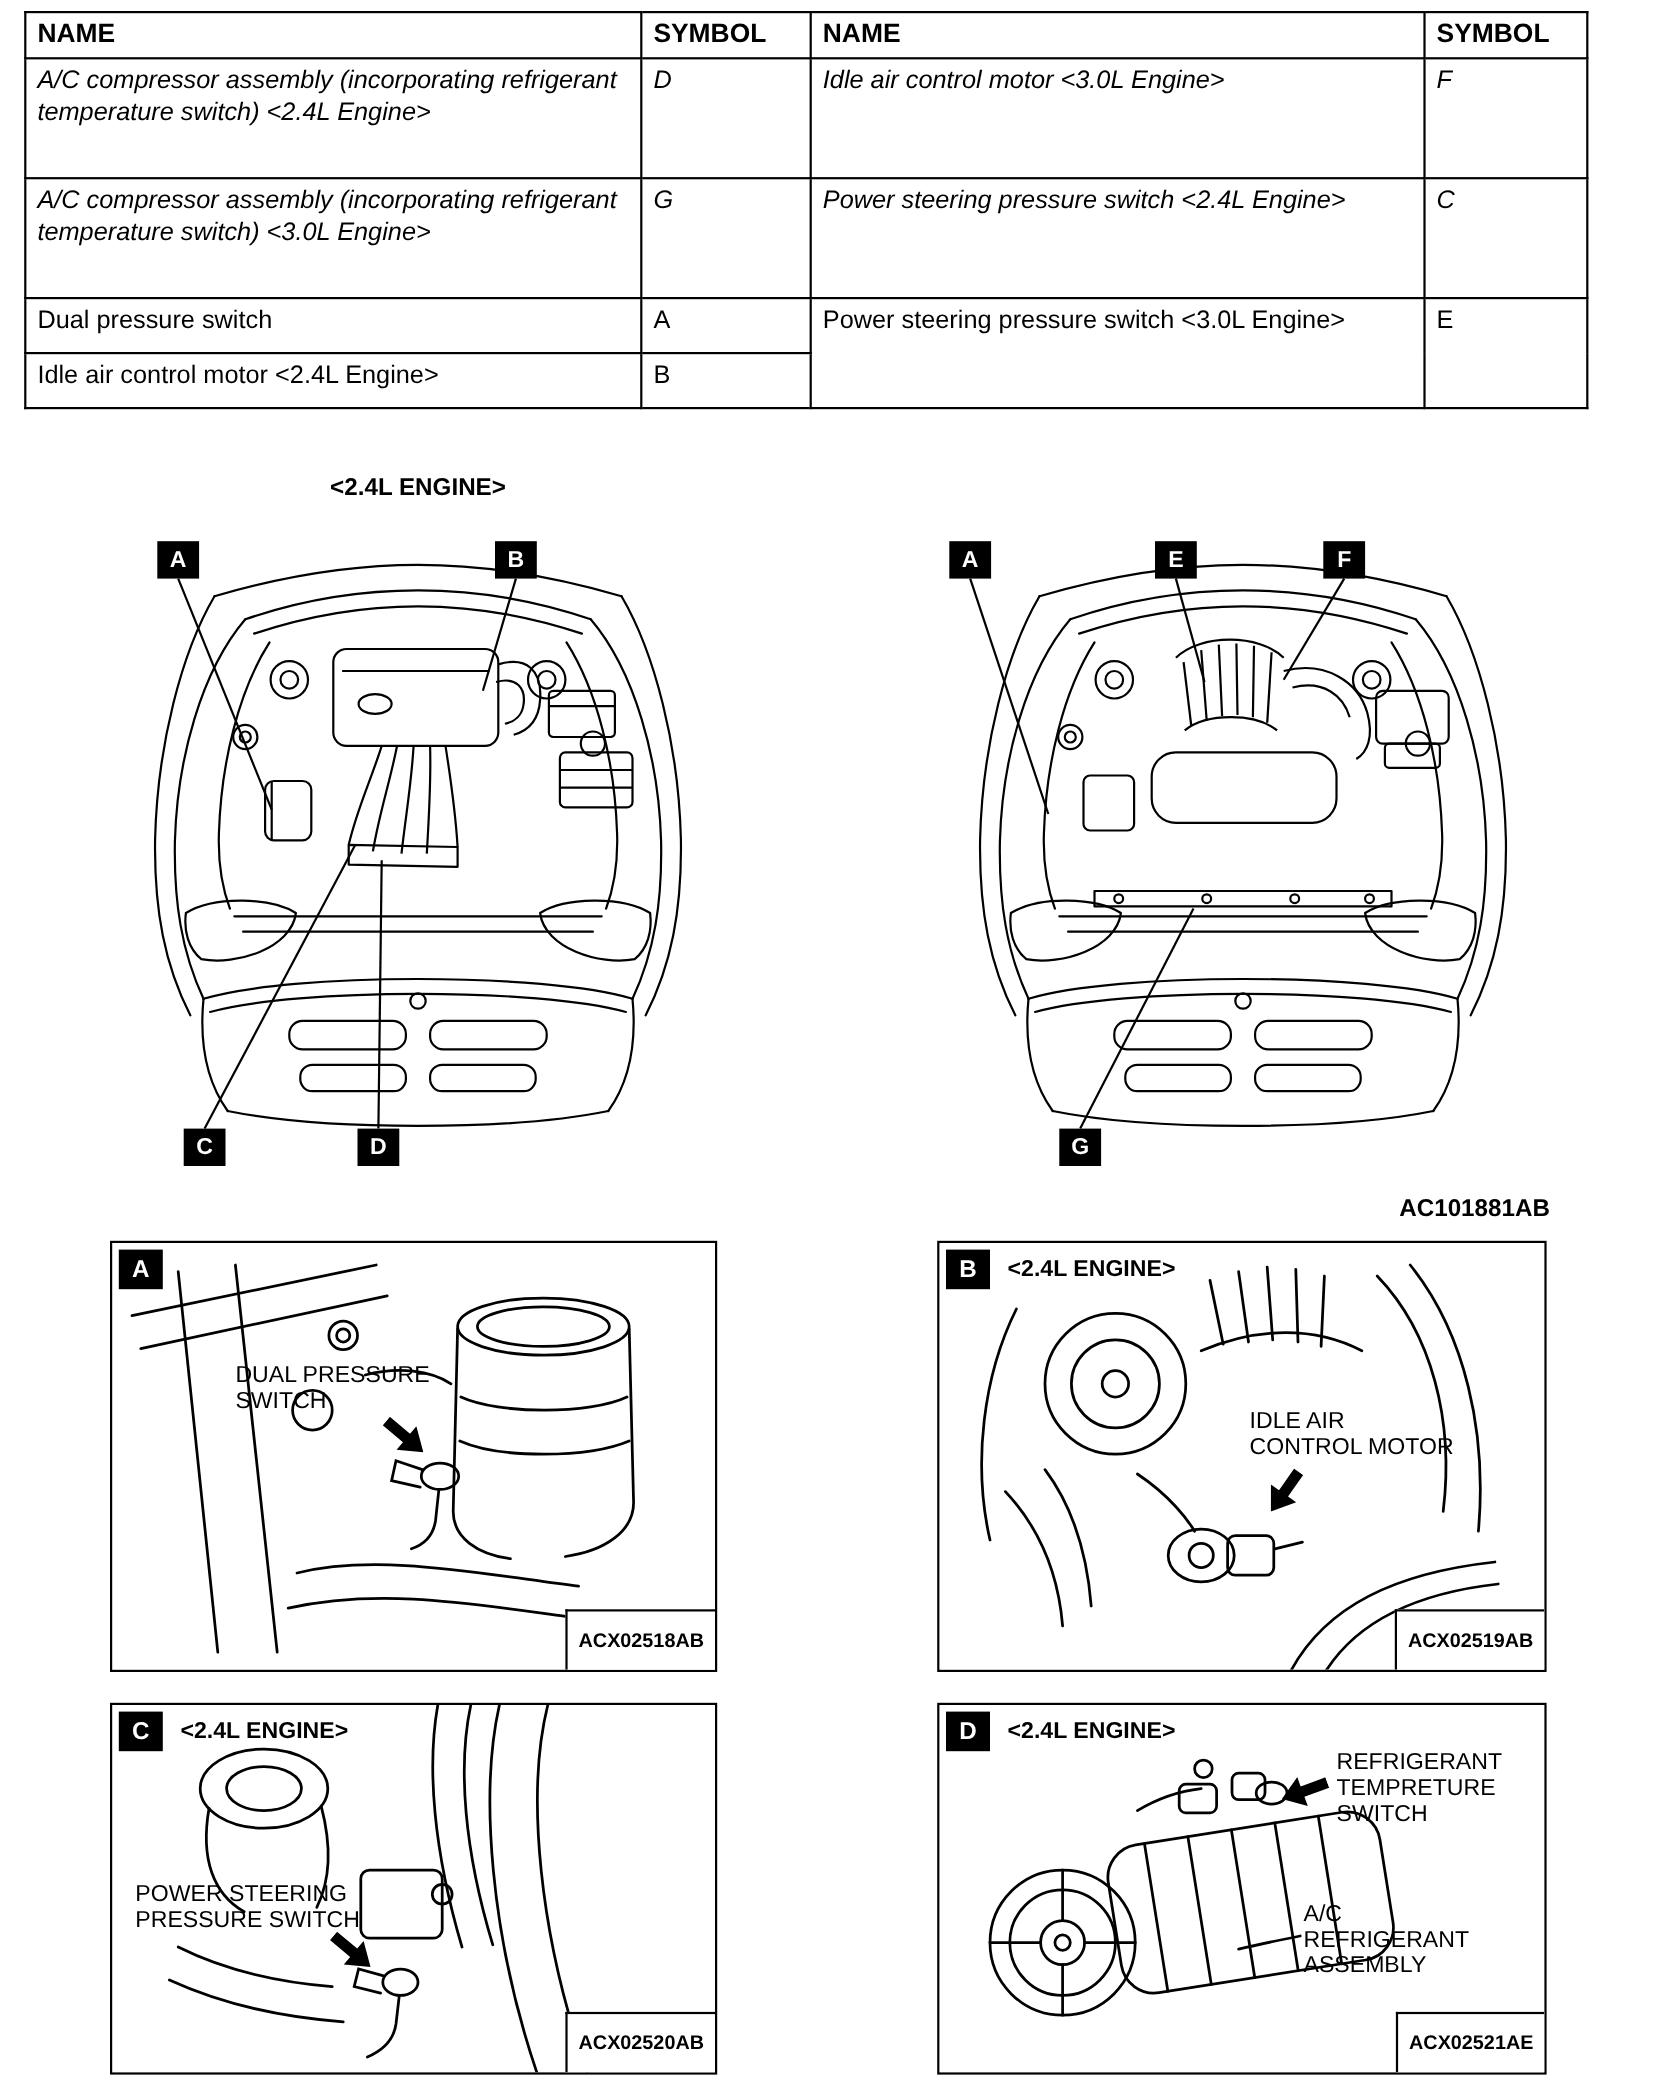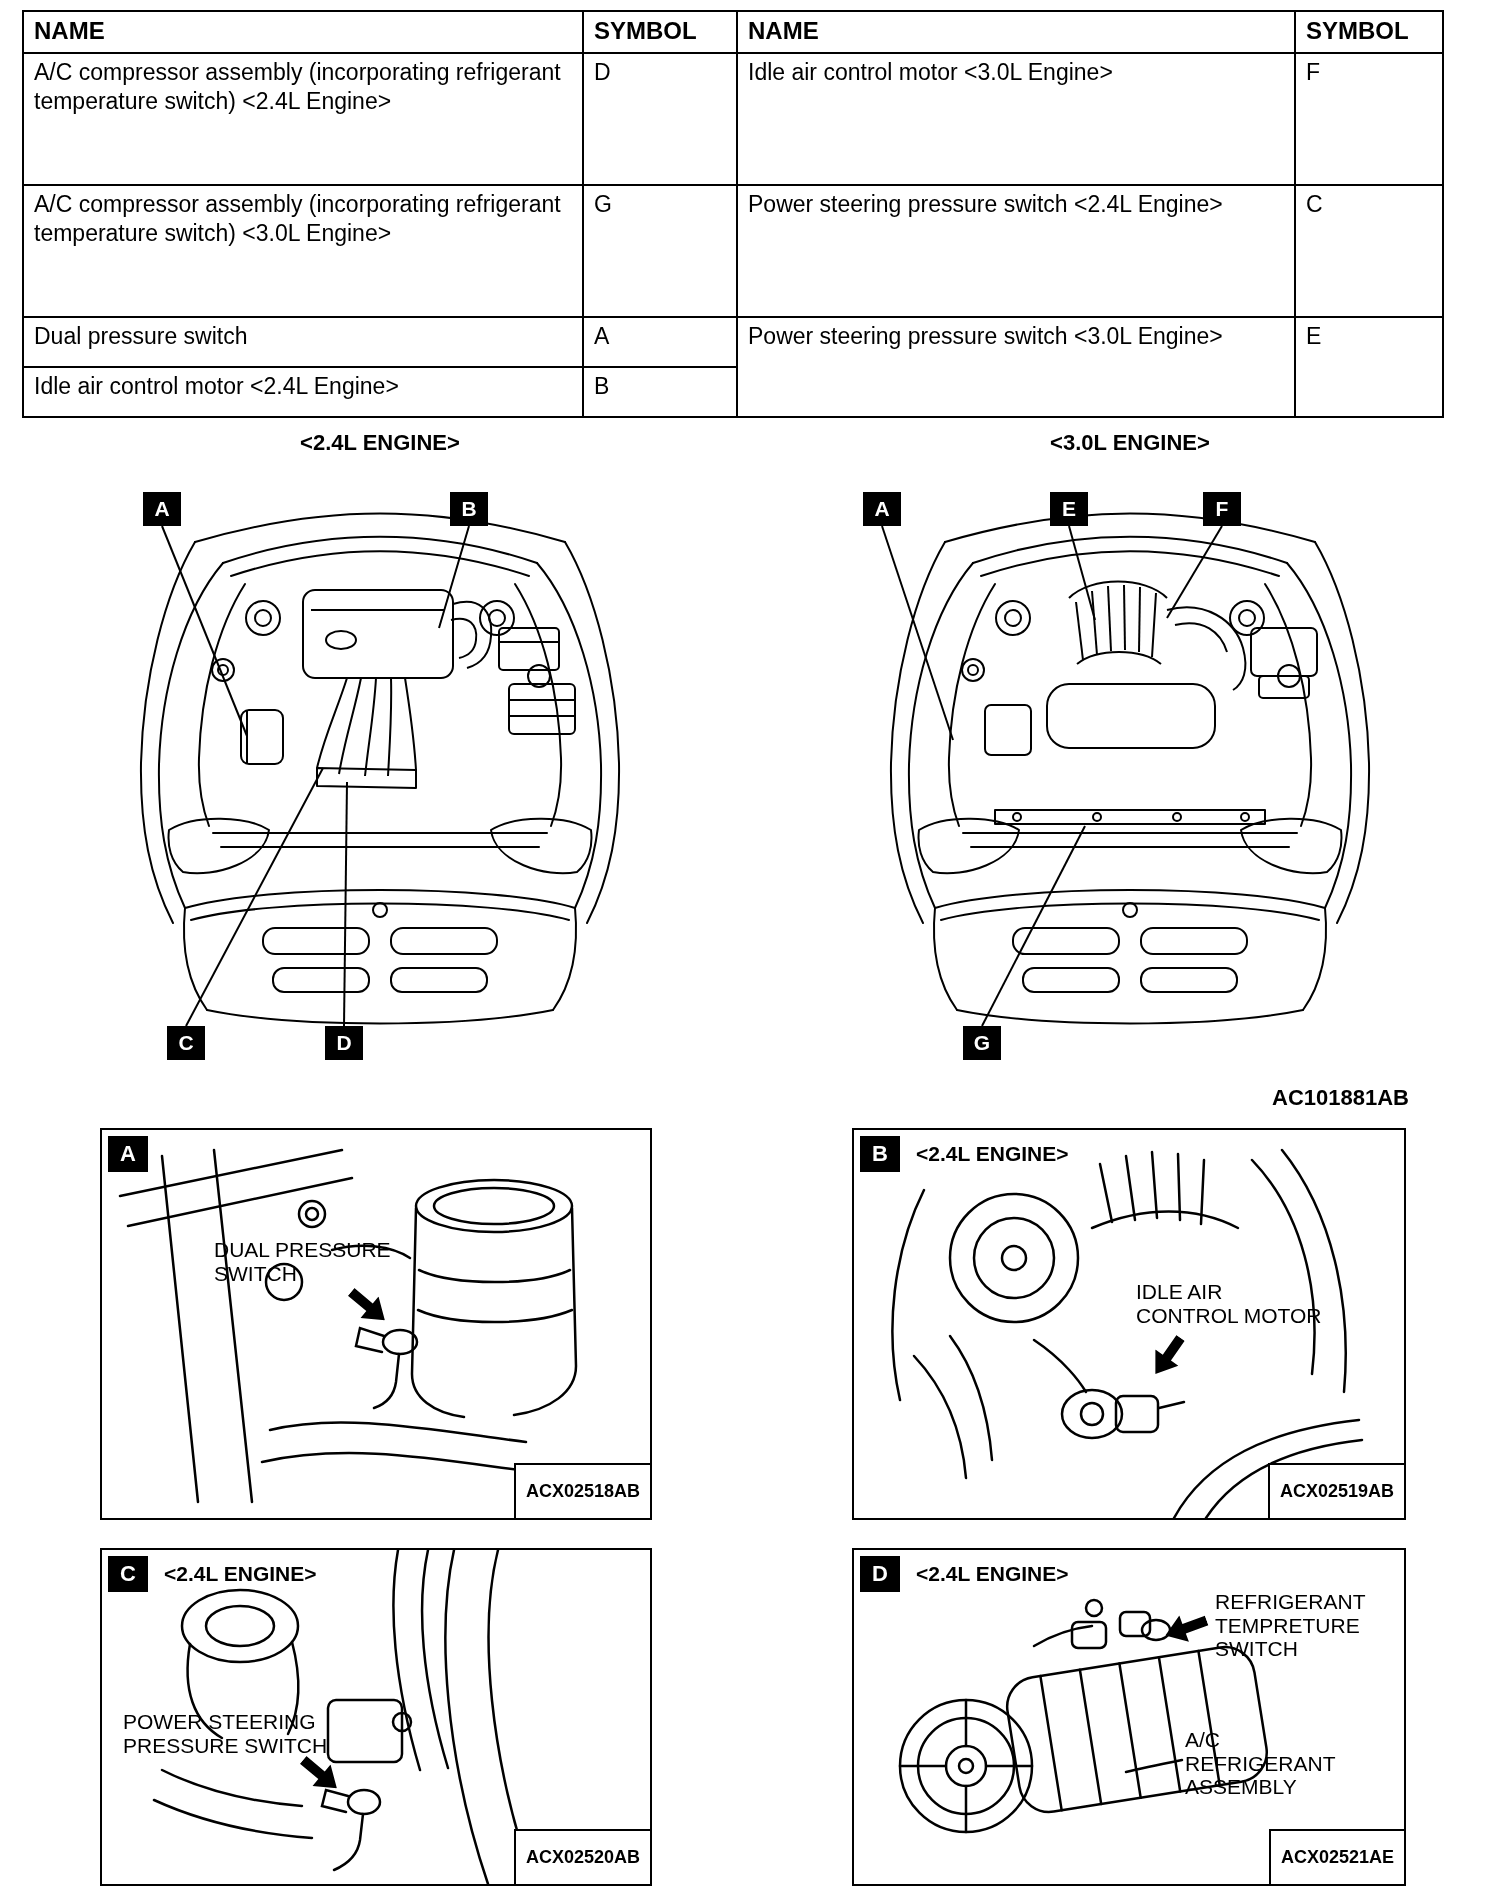--- a/index.html
+++ b/index.html
@@ -11,21 +11,21 @@
   .ref-table{
     position:absolute;left:22px;top:10px;width:1420px;
     border-collapse:collapse;table-layout:fixed;
   }
   .ref-table th,.ref-table td{
     border:2px solid #000;padding:4px 10px;vertical-align:top;
     font-size:23px;text-align:left;line-height:1.28;
   }
   .ref-table th{font-weight:bold;font-size:24px;}
   .ref-table thead tr{height:42px;padding-left:32px;}
-  .r-tall{height:132px;}
+  .r-tall{height:109px;font-style:italic;}
   .r-short{height:50px;}
   
   .diagram-title{
     position:absolute;width:570px;text-align:center;
     font-weight:bold;font-size:22px;
   }
   .diagram{position:absolute;width:570px;height:585px;}
   .diagram svg{position:absolute;left:0;top:0;}
   .callout{
     position:absolute;width:38px;height:34px;background:#000;color:#fff;
@@ -128,21 +128,20 @@
         <td rowspan="2">E</td>
       </tr>
       <tr class="r-short">
         <td>Idle air control motor &lt;2.4L Engine&gt;</td>
         <td>B</td>
       </tr>
     </tbody>
   </table>
 
   <div class="diagram-title" style="left:95px;top:430px">&lt;2.4L ENGINE&gt;</div>
-  <div class="diagram-title" style="left:845px;top:430px">&lt;3.0L ENGINE&gt;</div>
 
   <div class="diagram" style="left:95px;top:478px">
     <svg width="570" height="585" viewBox="0 0 570 585">
       <use href="#car-base"></use>
       <g fill="none" stroke="#000" stroke-width="2" stroke-linejoin="round">
         <rect x="208" y="112" width="150" height="88" rx="12"></rect>
         <path d="M216,132 L350,132"></path>
         <ellipse cx="246" cy="162" rx="15" ry="9"></ellipse>
         <path d="M252,200 C242,232 230,256 222,290"></path>
         <path d="M266,200 C259,235 250,260 244,296"></path>

